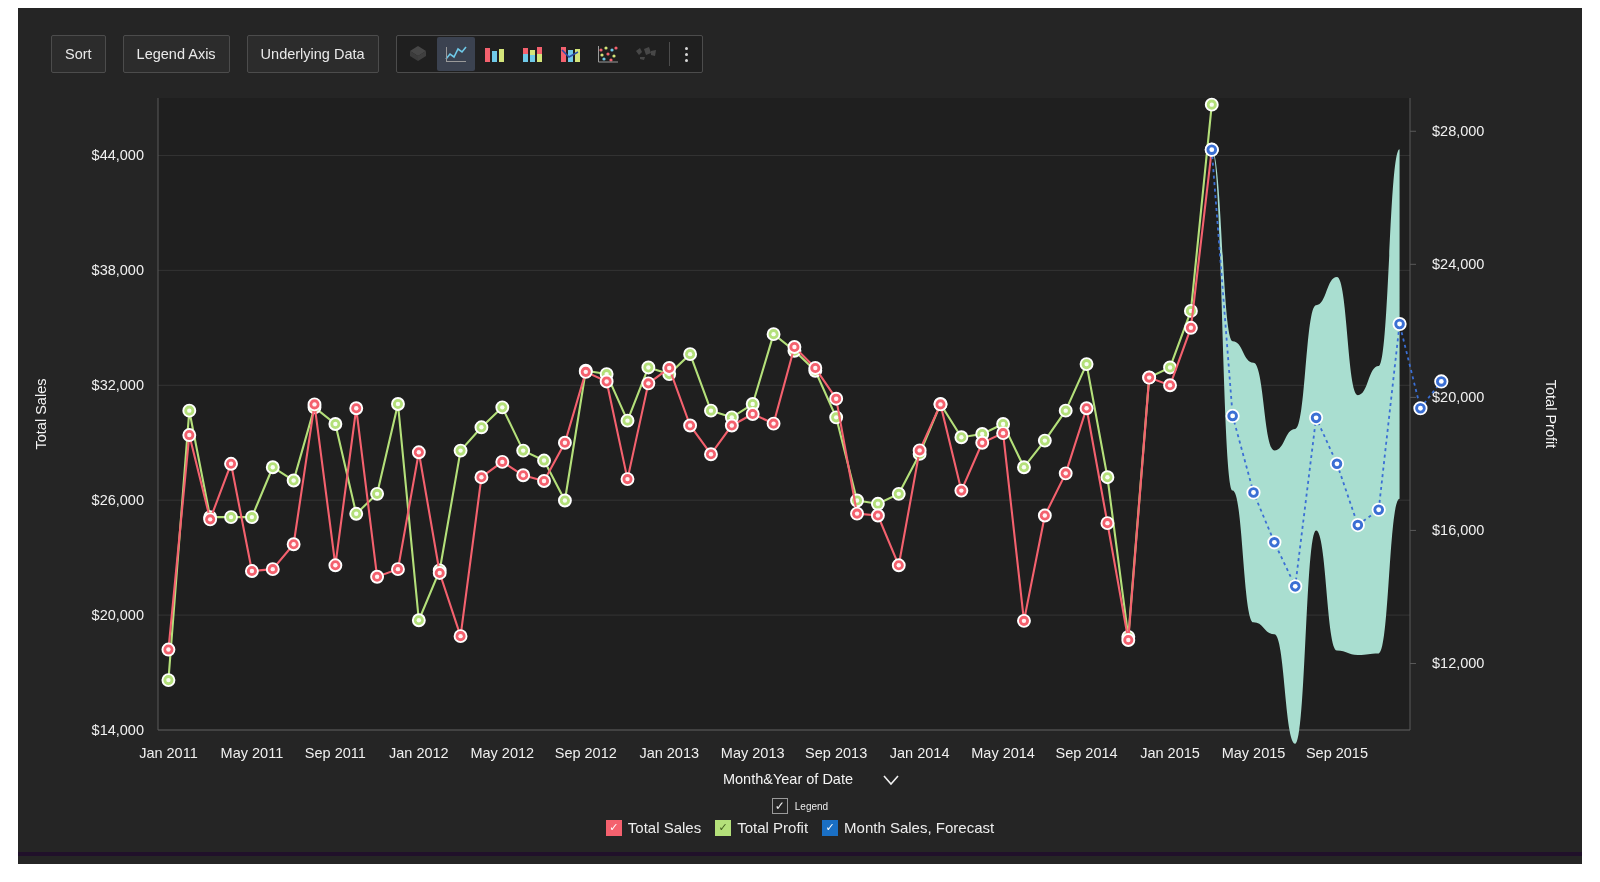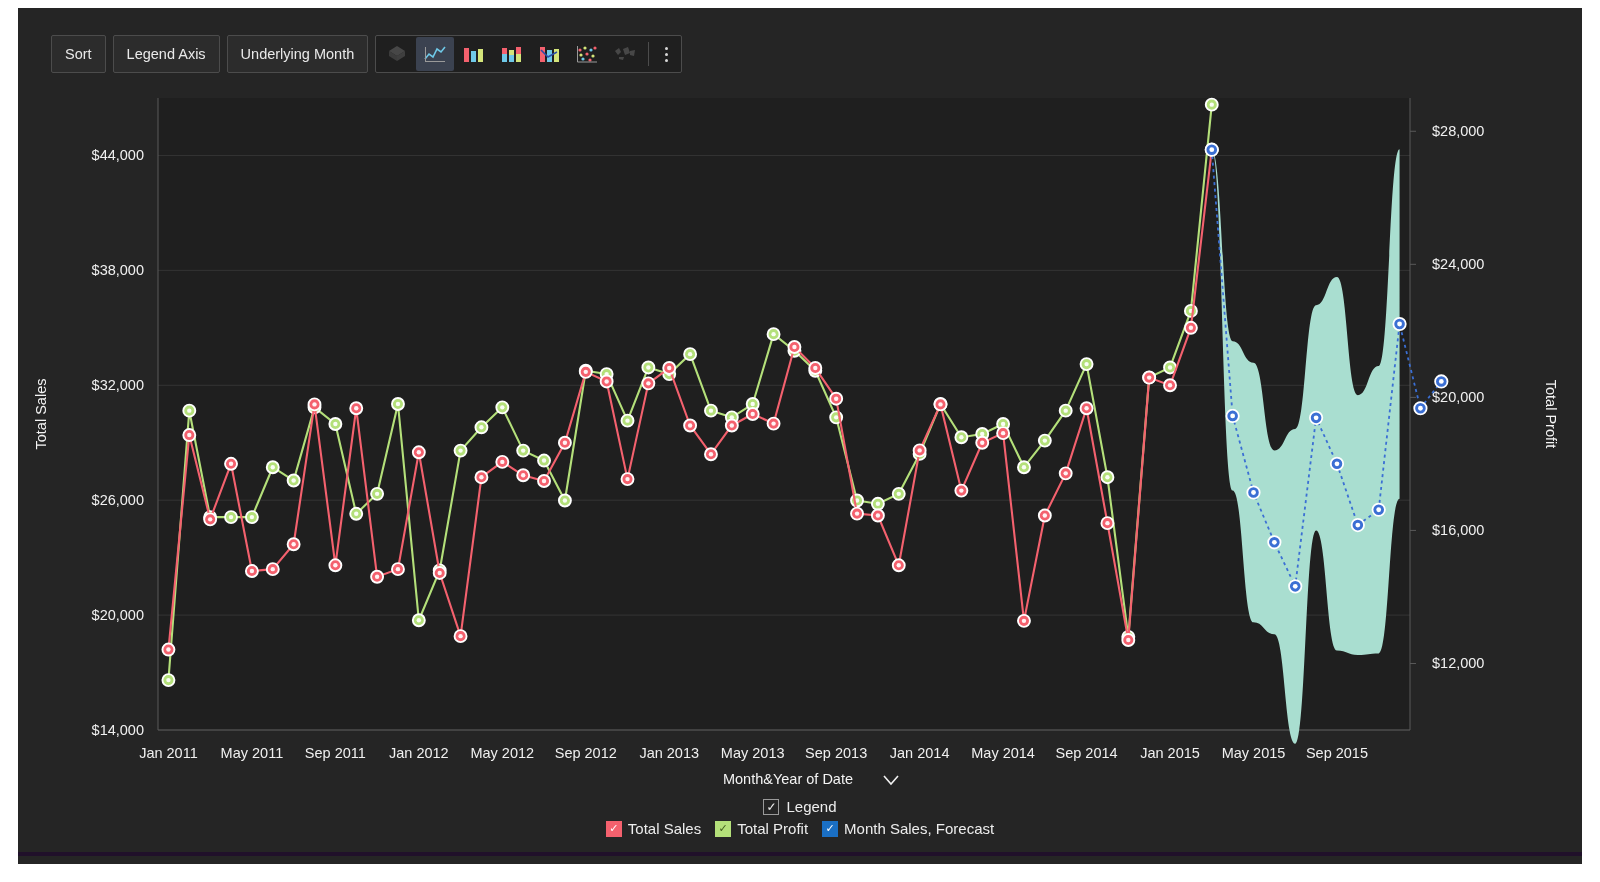--- a/index.html
+++ b/index.html
@@ -34,21 +34,21 @@
     gap: 0;
   }
   .tbtn {
     height: 38px;
     border: 1px solid #4c4c4c;
     background: #2c2c2c;
     color: #e9e9e9;
     font-size: 14.5px;
     display: flex; align-items: center; justify-content: center;
     padding: 0 13px;
-    margin-right: 7px;
+    margin-right: 17px;
     border-radius: 2px;
     white-space: nowrap;
     cursor: pointer;
   }
   #icon-group {
     height: 38px;
     border: 1px solid #4c4c4c;
     background: #1f1f1f;
     border-radius: 2px;
     display: flex;
@@ -85,34 +85,34 @@
     position: absolute; left: 0; top: 790px; width: 1564px;
     display: flex; flex-direction: column; align-items: center; gap: 5px;
   }
   #legend-head { display: flex; align-items: center; gap: 7px; }
   .chk {
     width: 16px; height: 16px; border: 1px solid #9a9a9a; background: transparent;
     display: flex; align-items: center; justify-content: center;
     font-size: 12px; color: #ededed; line-height: 1; cursor: pointer;
   }
   .chk.filled { border: none; color: #fff; font-size: 11px; }
-  #legend-head-label { color: #ededed; font-size: 15px; }
+  #legend-head-label { color: #ededed; font-size: 10px; }
   #legend-items { display: flex; align-items: center; gap: 14px; }
   .litem { display: flex; align-items: center; gap: 6px; cursor: pointer; }
   .litem span.lbl { color: #ededed; font-size: 15px; white-space: nowrap; }
 </style>
 </head>
 <body>
 
 <div id="app">
 
   <div id="toolbar">
     <div class="tbtn">Sort</div>
     <div class="tbtn">Legend Axis</div>
-    <div class="tbtn">Underlying Month</div>
+    <div class="tbtn">Underlying Data</div>
 
     <div id="icon-group">
 
       <div class="viz dim">
         <svg width="22" height="20" viewBox="0 0 22 20">
           <path d="M11 2 L19 7 L11 12 L3 7 Z" fill="#8a8a8a"></path>
           <path d="M3 7 L11 12 L11 17 L3 12 Z" fill="#6d6d6d"></path>
           <path d="M19 7 L19 12 L11 17 L11 12 Z" fill="#757575"></path>
         </svg>
       </div>

